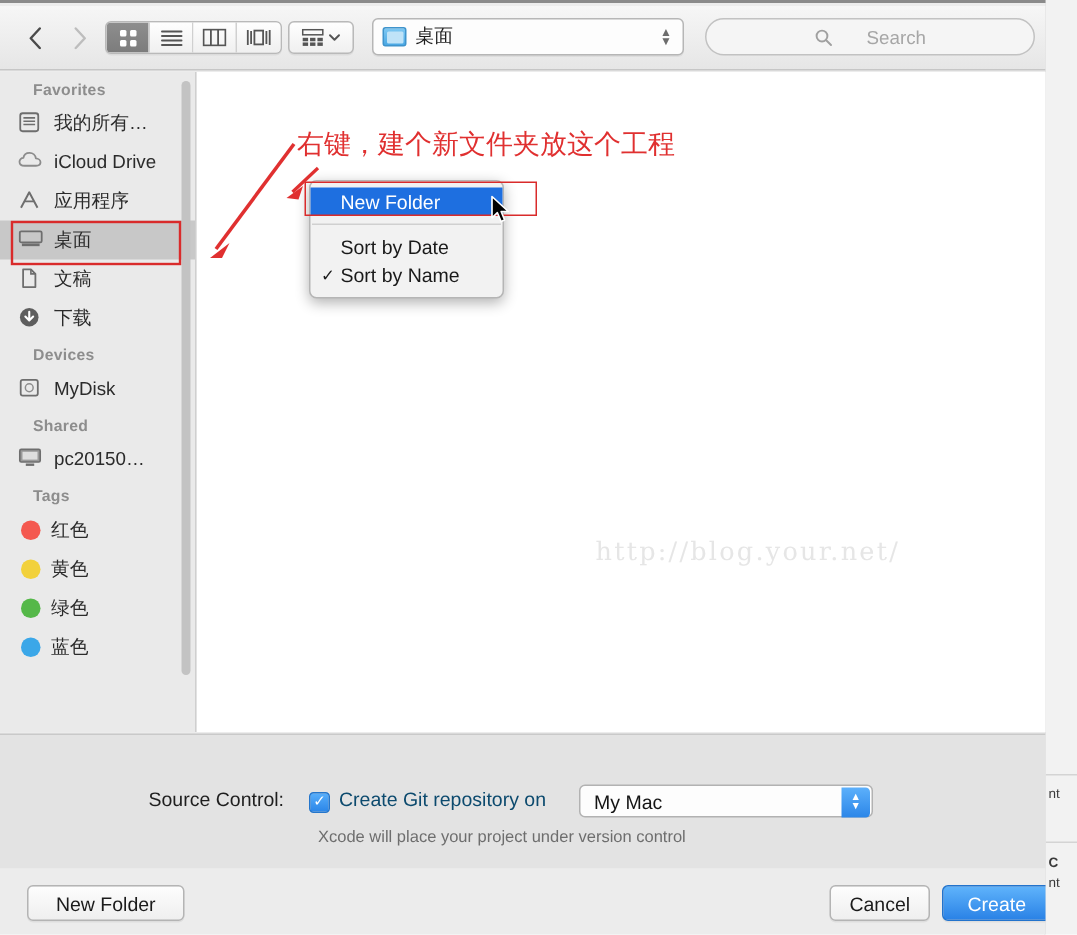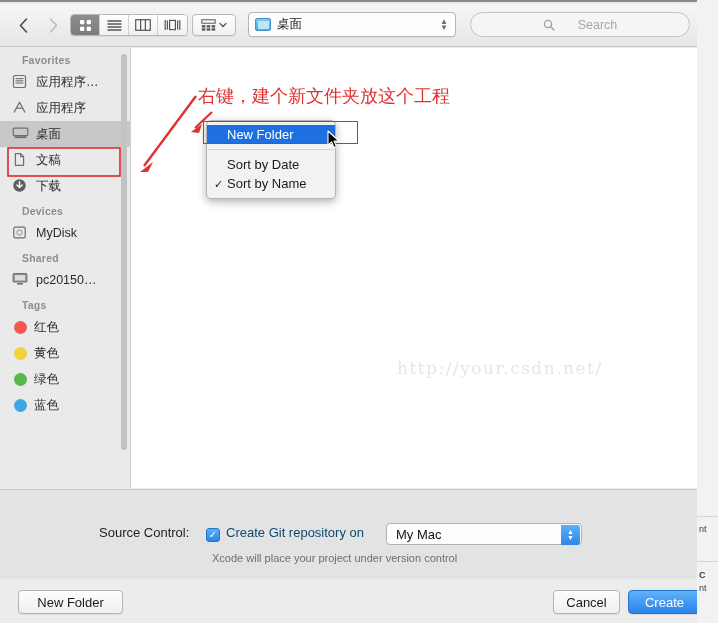--- a/index.html
+++ b/index.html
@@ -426,23 +426,31 @@
           <span class="side-ico">
             <svg width="15" height="15" viewBox="0 0 15 15">
               <rect x="1.5" y="1.5" width="12" height="12" rx="1.6" fill="none" stroke="#6e6e6e" stroke-width="1.2"></rect>
               <g stroke="#6e6e6e" stroke-width="1.1">
                   <line x1="3.6" y1="4.6" x2="11.4" y2="4.6"></line>
                   <line x1="3.6" y1="6.8" x2="11.4" y2="6.8"></line>
                   <line x1="3.6" y1="9" x2="11.4" y2="9"></line>
                 </g>
             </svg>
           </span>
-          <span class="side-label">应用程序…</span>
-        </div>
-
+          <span class="side-label">我的所有…</span>
+        </div>
+
+        <div class="side-row">
+          <span class="side-ico">
+            <svg width="17" height="13" viewBox="0 0 17 13">
+              <path d="M4.4 10.5 C2.3 10.5 1 9.3 1 7.8 C1 6.4 2.1 5.3 3.6 5.3 C3.9 3.3 5.6 1.9 7.7 1.9 C9.9 1.9 11.7 3.5 11.9 5.6 C13.6 5.7 15 6.9 15 8.2 C15 9.6 13.7 10.5 12 10.5 Z" fill="none" stroke="#8c8c8c" stroke-width="1.2" stroke-linejoin="round"></path>
+            </svg>
+          </span>
+          <span class="side-label">iCloud Drive</span>
+        </div>
 
         <div class="side-row">
           <span class="side-ico">
             <svg width="15" height="15" viewBox="0 0 15 15">
               <path d="M2 12.5 L7.5 2.2 L13 12.5" fill="none" stroke="#6e6e6e" stroke-width="1.3" stroke-linejoin="round"></path>
               <line x1="4.4" y1="8.2" x2="10.6" y2="8.2" stroke="#6e6e6e" stroke-width="1.2"></line>
             </svg>
           </span>
           <span class="side-label">应用程序</span>
         </div>
@@ -520,21 +528,21 @@
           <span class="dot" style="background:#3ba7e8"></span>
           <span class="side-label">蓝色</span>
         </div>
 
         <div class="sb-track">
           <div class="sb-thumb"></div>
         </div>
       </div>
 
       <div class="filepane">
-        <div class="watermark">http://your.csdn.net/</div>
+        <div class="watermark">http://blog.your.net/</div>
       </div>
     </div>
 
     <div class="accessory">
       <div class="sc-label">Source Control:</div>
       <div class="sc-check">
         <span>✓</span>
       </div>
       <div class="sc-check-label">Create Git repository on</div>
       <div class="sc-select">

